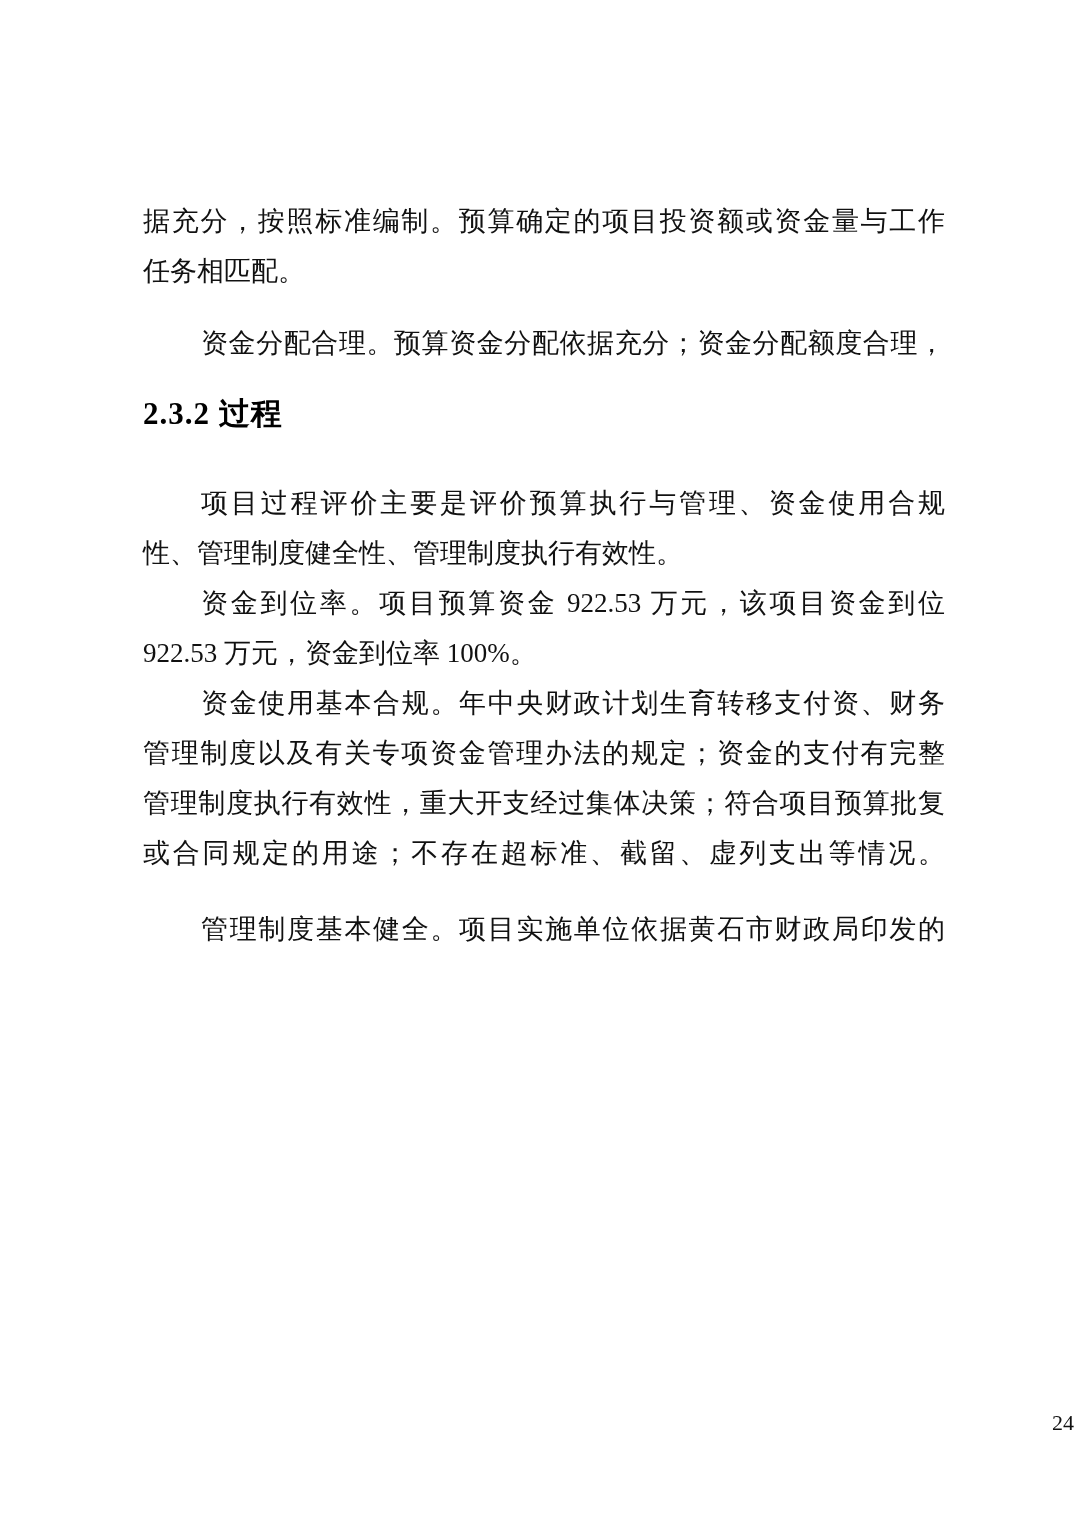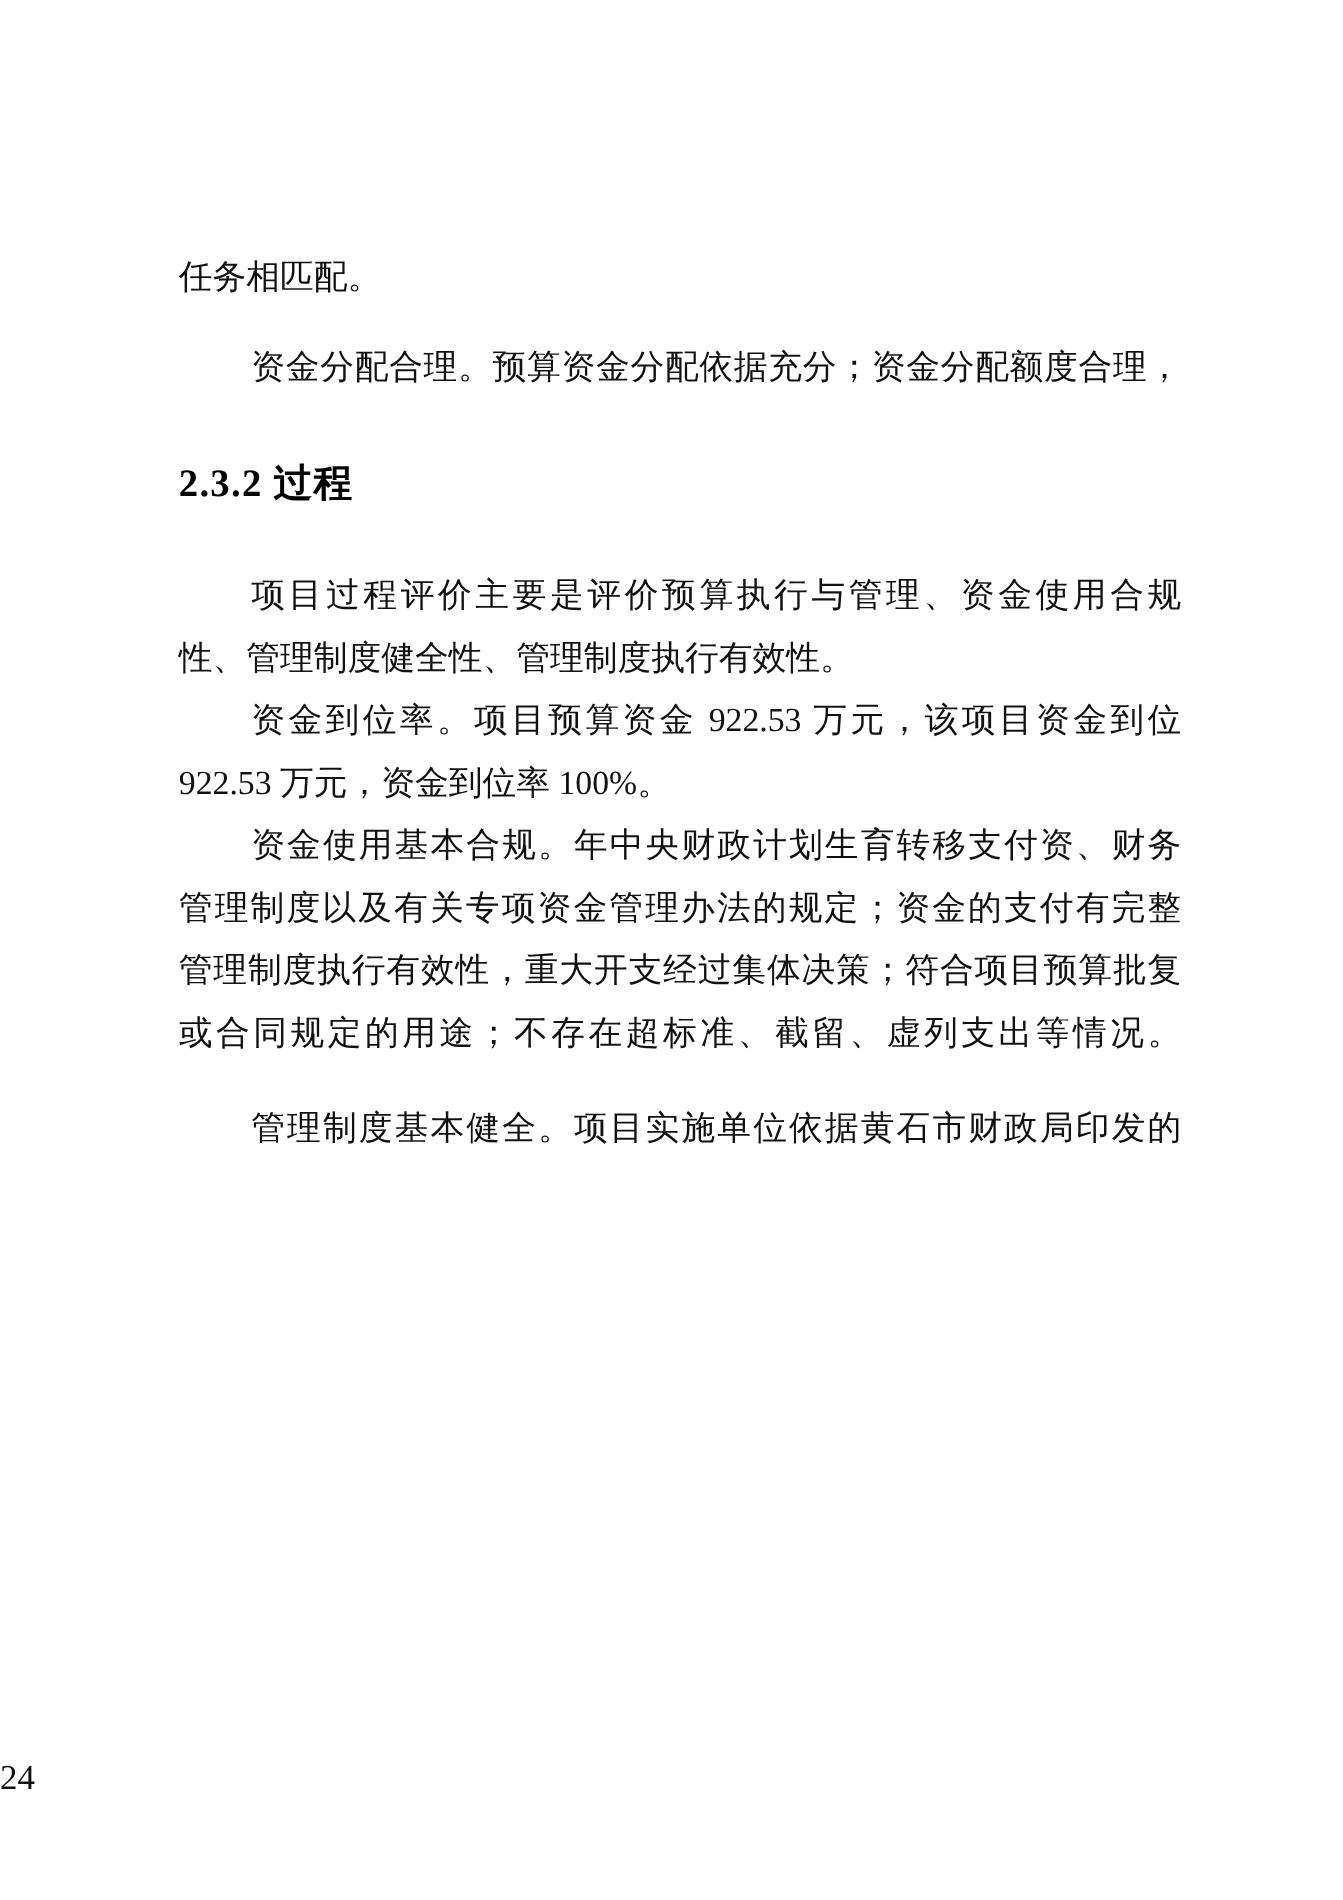--- a/index.html
+++ b/index.html
@@ -42,42 +42,43 @@
   .line.fill {
     text-align-last: justify;
   }
   .line.indent {
     text-indent: 58px;
   }
   .heading {
     font-size: 31px;
     font-weight: bold;
     line-height: 52px;
-    margin: 43px 0 38px 0;
+    margin: 20px 0 38px 0;
     color: #000000;
     letter-spacing: 1px;
   }
   .footer {
     position: absolute;
     top: 1408px;
     left: 0;
     width: 100%;
-    text-align: left;
-    font-size: 28px;
+    text-align: right;
+    font-size: 22px;
     line-height: 30px;
     color: #111111;
   }
 </style>
 </head>
 <body>
 
 <div class="page">
   <div class="content">
 
     <div class="para after-gap">
+      <div class="line fill">据充分，按照标准编制。预算确定的项目投资额或资金量与工作</div>
       <div class="line">任务相匹配。</div>
     </div>
 
     <div class="para">
       <div class="line fill indent">资金分配合理。预算资金分配依据充分；资金分配额度合理，</div>
     </div>
 
     <div class="heading">2.3.2 过程</div>
 
     <div class="para">

